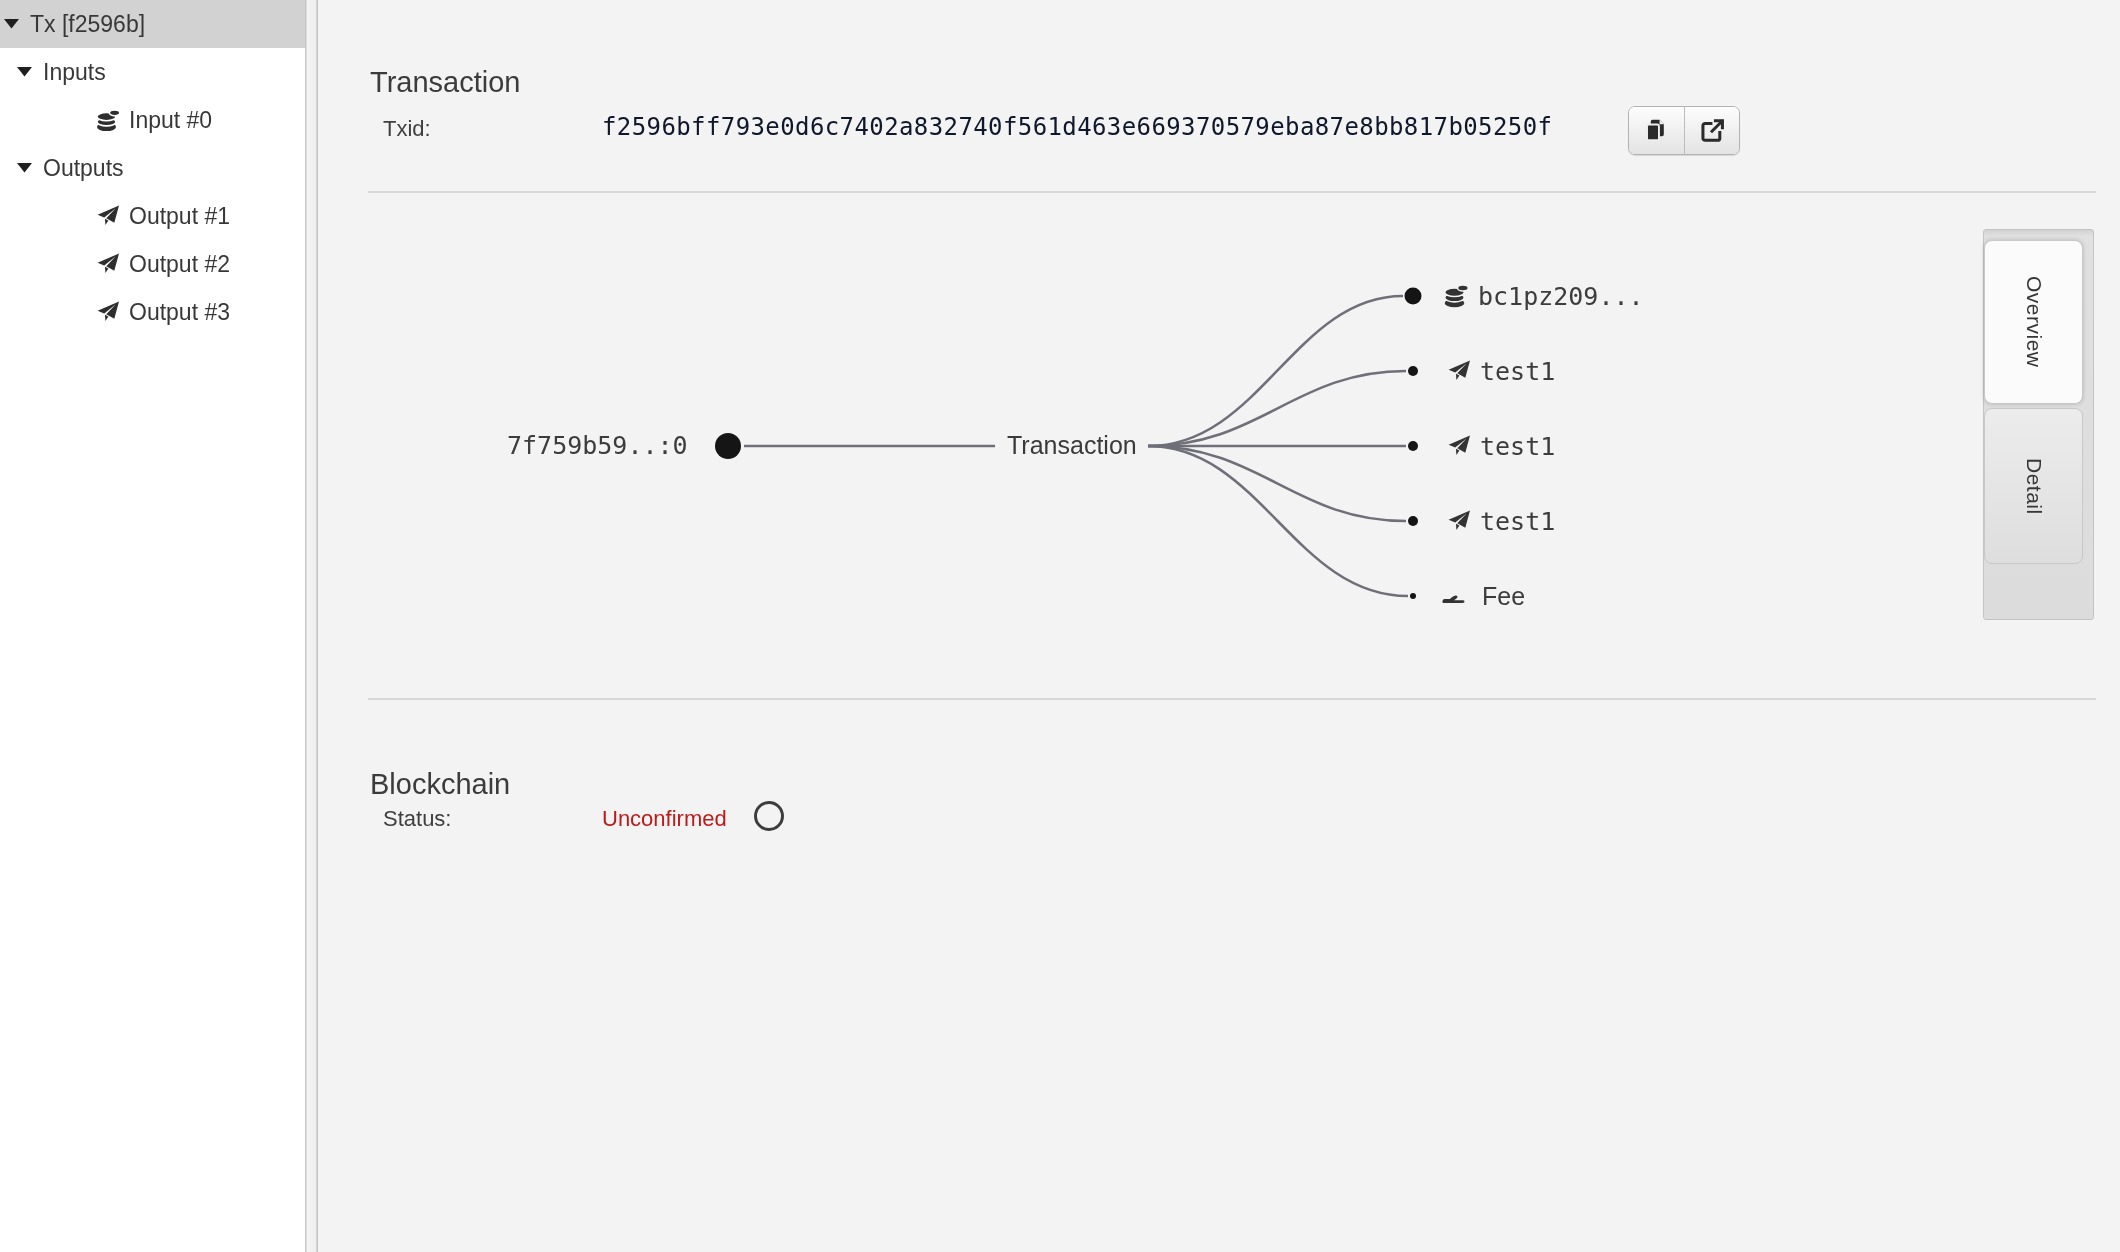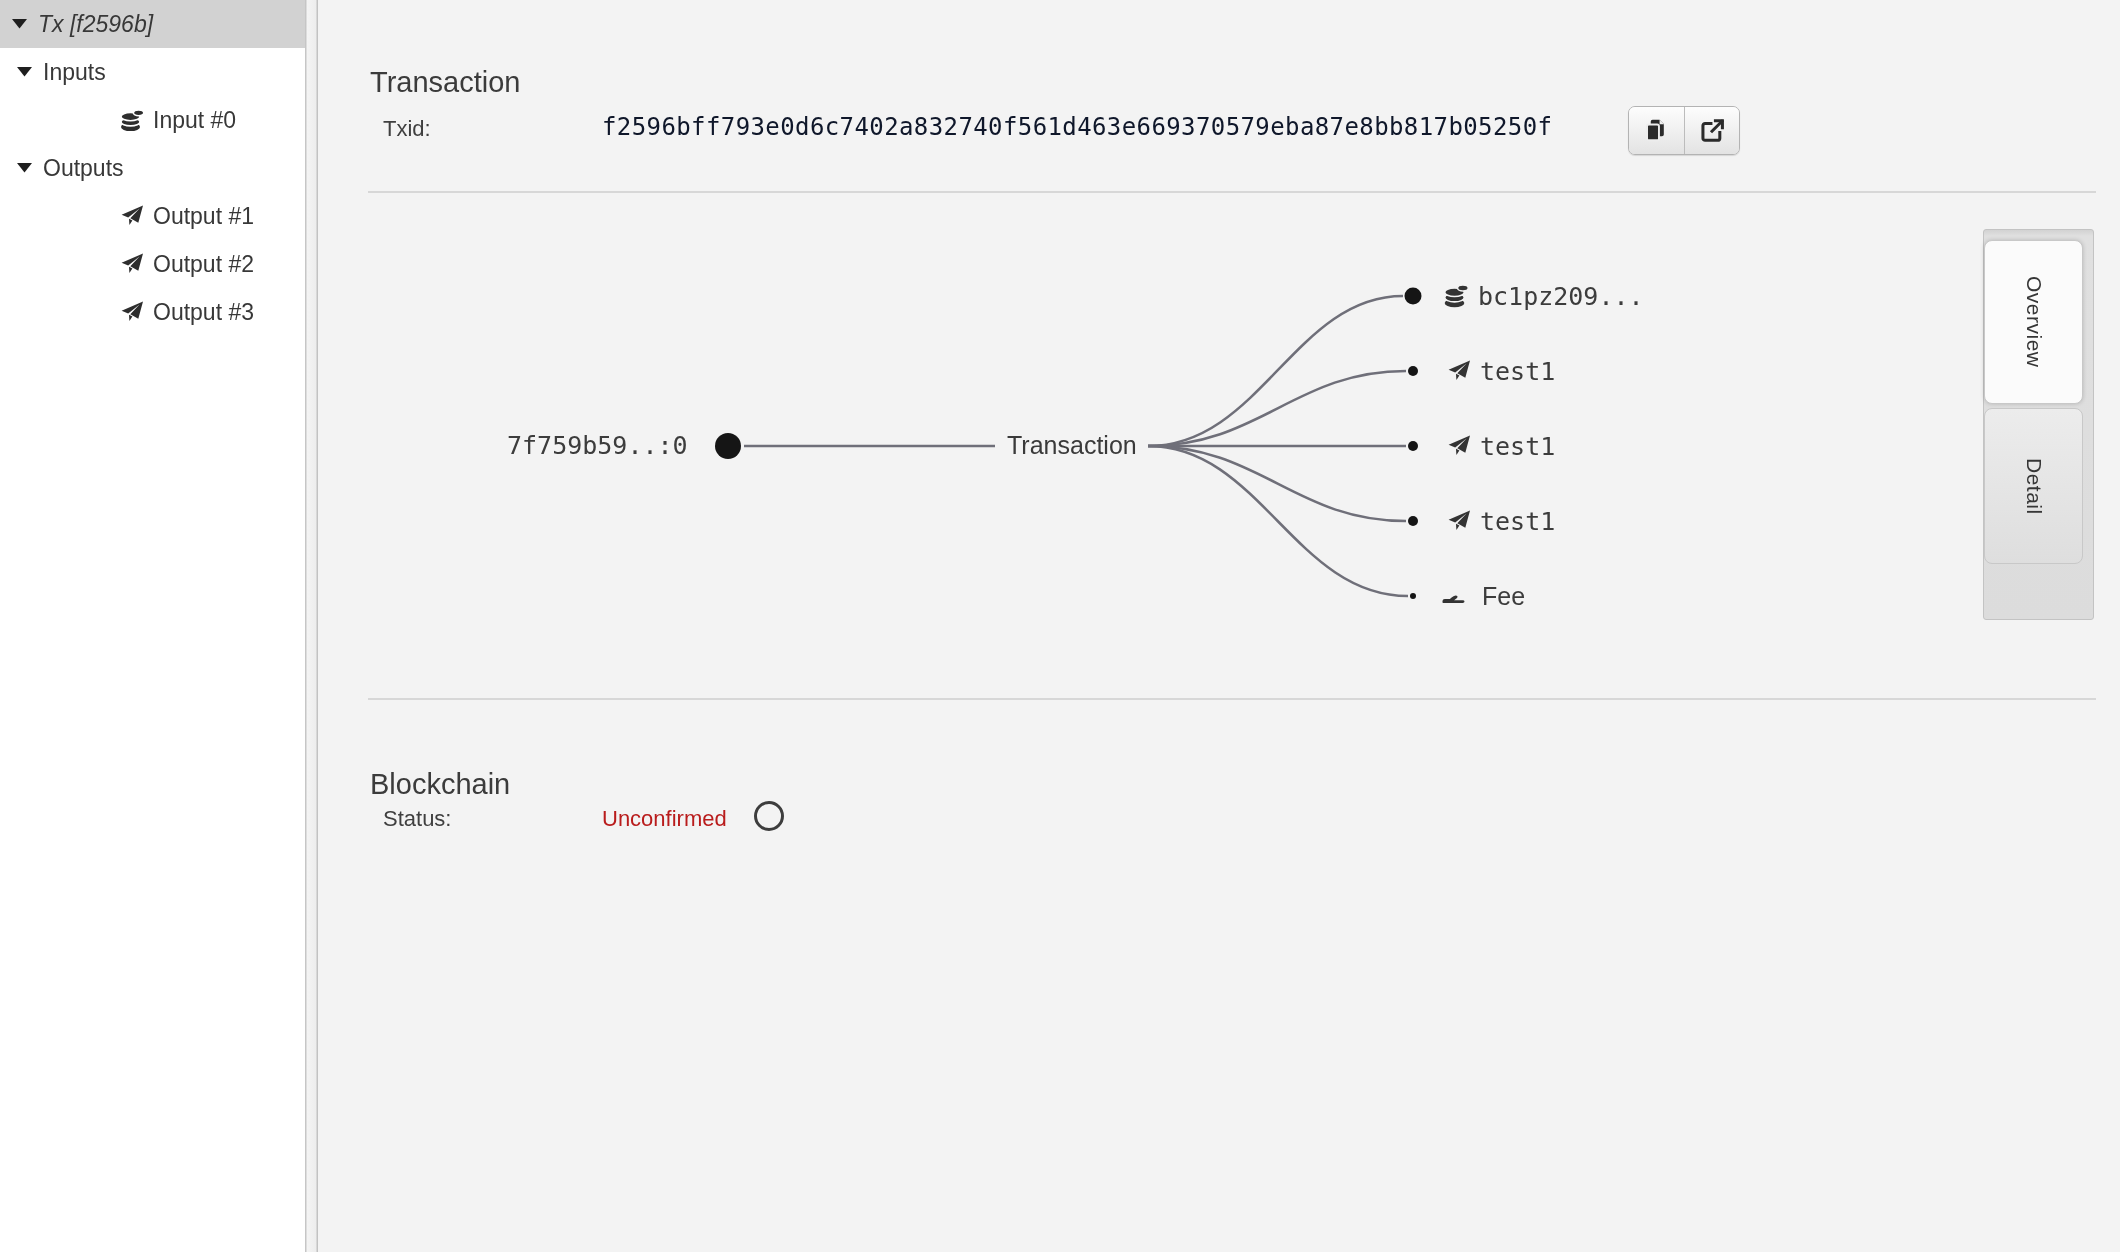--- a/index.html
+++ b/index.html
@@ -20,23 +20,23 @@
   .pane-divider{
     position:absolute;left:305px;top:0;width:13px;height:1252px;z-index:3;
     background:linear-gradient(to right,#c6c6c6 0,#c6c6c6 1px,#f4f4f4 2px,#ededed 11px,#c2c2c2 12px,#c2c2c2 13px);
   }
   .tree-row{
     height:48px;display:flex;align-items:center;
     font-size:23px;color:#383838;cursor:default;
   }
   .tree-row.selected{background:#d2d2d2;}
   .tree-row .tri{width:15px;height:10px;display:inline-block;flex:0 0 auto;}
-  .lvl0{padding-left:12px;font-style:italic;}
+  .lvl0{padding-left:4px;}
   .lvl1{padding-left:17px;}
-  .lvl2{padding-left:120px;text-align:center;}
+  .lvl2{padding-left:96px;text-align:center;}
   .tree-row .tri{margin-right:11px;}
   .tree-ico{width:24px;height:24px;margin-right:9px;flex:0 0 auto;}
 
   
   .main{position:absolute;left:318px;top:0;width:1802px;height:1034px;}
   .section-title{
     position:absolute;left:52px;font-size:29px;color:#3b3b3b;font-weight:400;
   }
   .t-title{top:42px;}
   .b-title{top:744px;}

